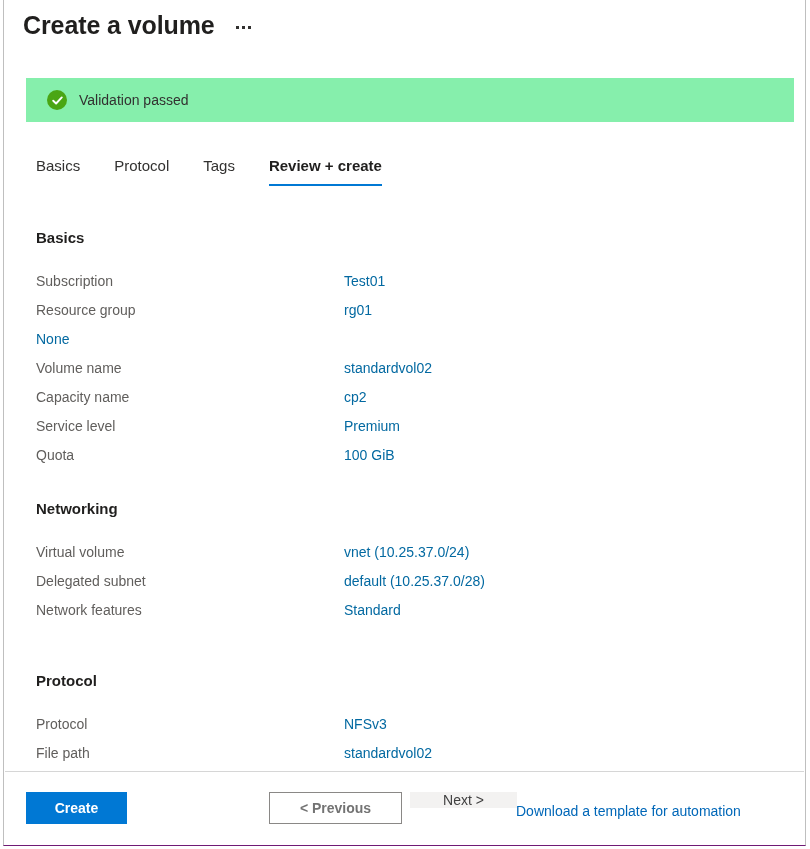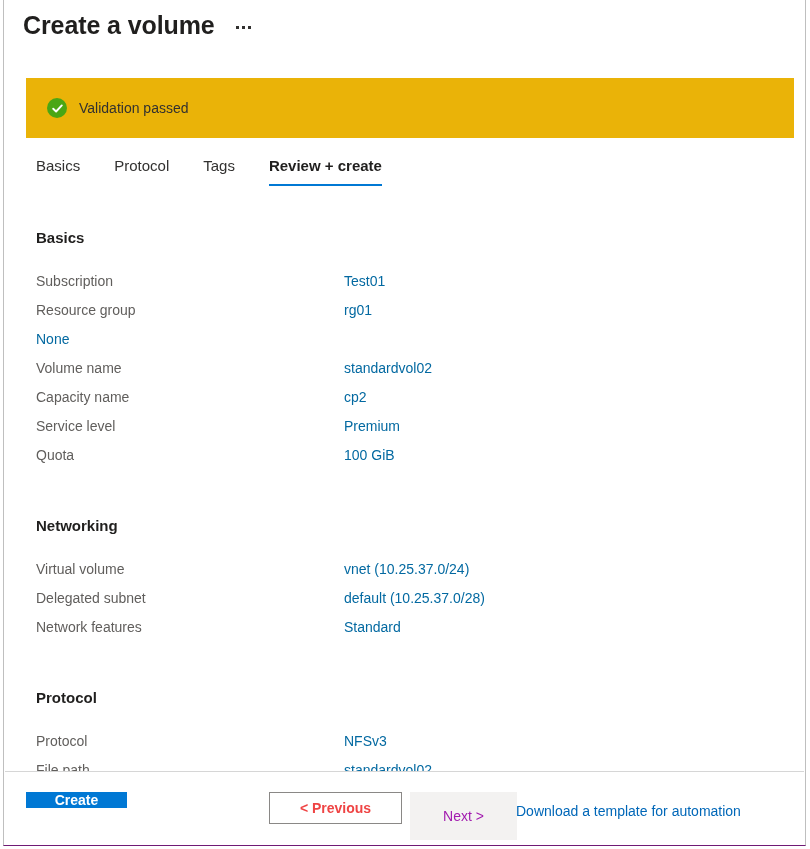--- a/index.html
+++ b/index.html
@@ -59,22 +59,22 @@
     height: 3px;
     background: #323130;
   }
 
   
   .validation-banner {
     position: absolute;
     left: 22px;
     top: 78px;
     width: 768px;
-    height: 60px;
-    background: #eab308;
+    height: 44px;
+    background: #86efac;
     display: flex;
     align-items: center;
     box-sizing: border-box;
   }
   .check-circle {
     margin-left: 21px;
     width: 20px;
     height: 20px;
     border-radius: 50%;
     background: #4aa614;
@@ -155,75 +155,75 @@
     white-space: nowrap;
   }
   .kv-value {
     font-size: 14px;
     color: #0369a1;
     white-space: nowrap;
   }
 
   .sec-basics { margin-top: 32px; }
   .sec-basics .rows { margin-top: 19px; }
-  .sec-networking { margin-top: 46px; }
+  .sec-networking { margin-top: 29px; }
   .sec-networking .rows { margin-top: 19px; }
   .sec-protocol { margin-top: 46px; }
   .sec-protocol .rows { margin-top: 19px; }
 
   
   .footer {
     position: absolute;
     left: 1px;
     right: 1px;
     bottom: 1px;
     height: 73px;
     background: #ffffff;
     border-top: 1px solid #d6d6d6;
     box-sizing: border-box;
   }
   .btn-create {
     position: absolute;
     left: 21px;
     top: 20px;
     width: 101px;
-    height: 16px;
+    height: 32px;
     background: #0078d4;
     color: #ffffff;
     border: none;
     font-family: "Liberation Sans", sans-serif;
     font-size: 14px;
     font-weight: 700;
     cursor: pointer;
     padding: 0;
   }
   .btn-previous {
     position: absolute;
     left: 264px;
     top: 20px;
     width: 133px;
     height: 32px;
     background: #ffffff;
-    color: #ef4444;
+    color: #737373;
     border: 1px solid #8a8886;
     font-family: "Liberation Sans", sans-serif;
     font-size: 14px;
     font-weight: 700;
     cursor: pointer;
     box-sizing: border-box;
     padding: 0;
   }
   .btn-next {
     position: absolute;
     left: 405px;
     top: 20px;
     width: 107px;
-    height: 48px;
+    height: 16px;
     background: #f3f2f1;
-    color: #a21caf;
+    color: #404040;
     border: none;
     font-family: "Liberation Sans", sans-serif;
     font-size: 14px;
     font-weight: 400;
     cursor: default;
     padding: 0;
   }
   .download-link {
     position: absolute;
     left: 511px;

